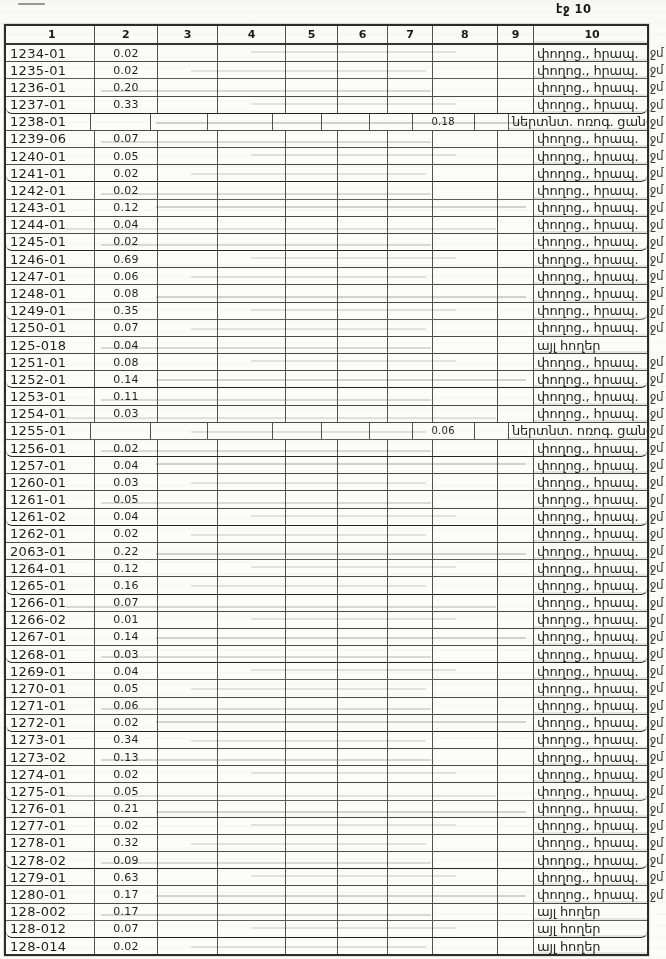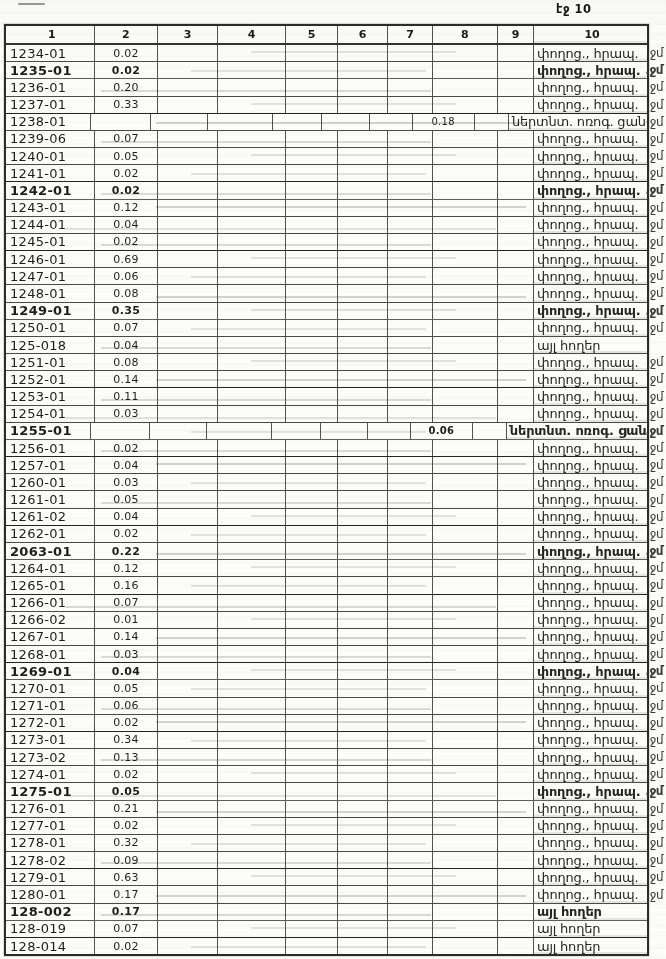--- a/index.html
+++ b/index.html
@@ -50,22 +50,22 @@
     position: relative;
     border-bottom: 1px solid #4a4a4a;
   }
   .hrow {
     height: 19px;
     flex: 0 0 auto;
     border-bottom: 2px solid #333333;
   }
   .row { flex: 1 1 auto; }
   .row:last-child { border-bottom: none; }
-  .row:nth-child(4n) { border-bottom-color: #242424; }
-  .row:nth-child(7n+2) { border-bottom-color: #5d5d5d; font-weight: bold; }
+  .row:nth-child(4n) { border-bottom-color: #242424; border-radius: 6px; }
+  .row:nth-child(7n+2) { border-bottom-color: #5d5d5d; }
   .c {
     display: flex;
     align-items: center;
     border-right: 1px solid #525252;
     overflow: hidden;
     white-space: nowrap;
   }
   .c1 { width: 89px; padding-left: 4px; font-size: 13px; letter-spacing: 0.3px; }
   .c2 { width: 63px; justify-content: center; font-size: 11px; letter-spacing: 0.3px; }
   .c3 { width: 60px; }
@@ -850,21 +850,21 @@
     <div class="c c5"></div>
     <div class="c c6"></div>
     <div class="c c7"></div>
     <div class="c c8"></div>
     <div class="c c9"></div>
     <div class="c c10">այլ հողեր</div>
 
   </div>
 
   <div class="row">
-    <div class="c c1">128-019</div>
+    <div class="c c1">128-012</div>
     <div class="c c2">0.07</div>
     <div class="c c3"></div>
     <div class="c c4"></div>
     <div class="c c5"></div>
     <div class="c c6"></div>
     <div class="c c7"></div>
     <div class="c c8"></div>
     <div class="c c9"></div>
     <div class="c c10">այլ հողեր</div>
 

